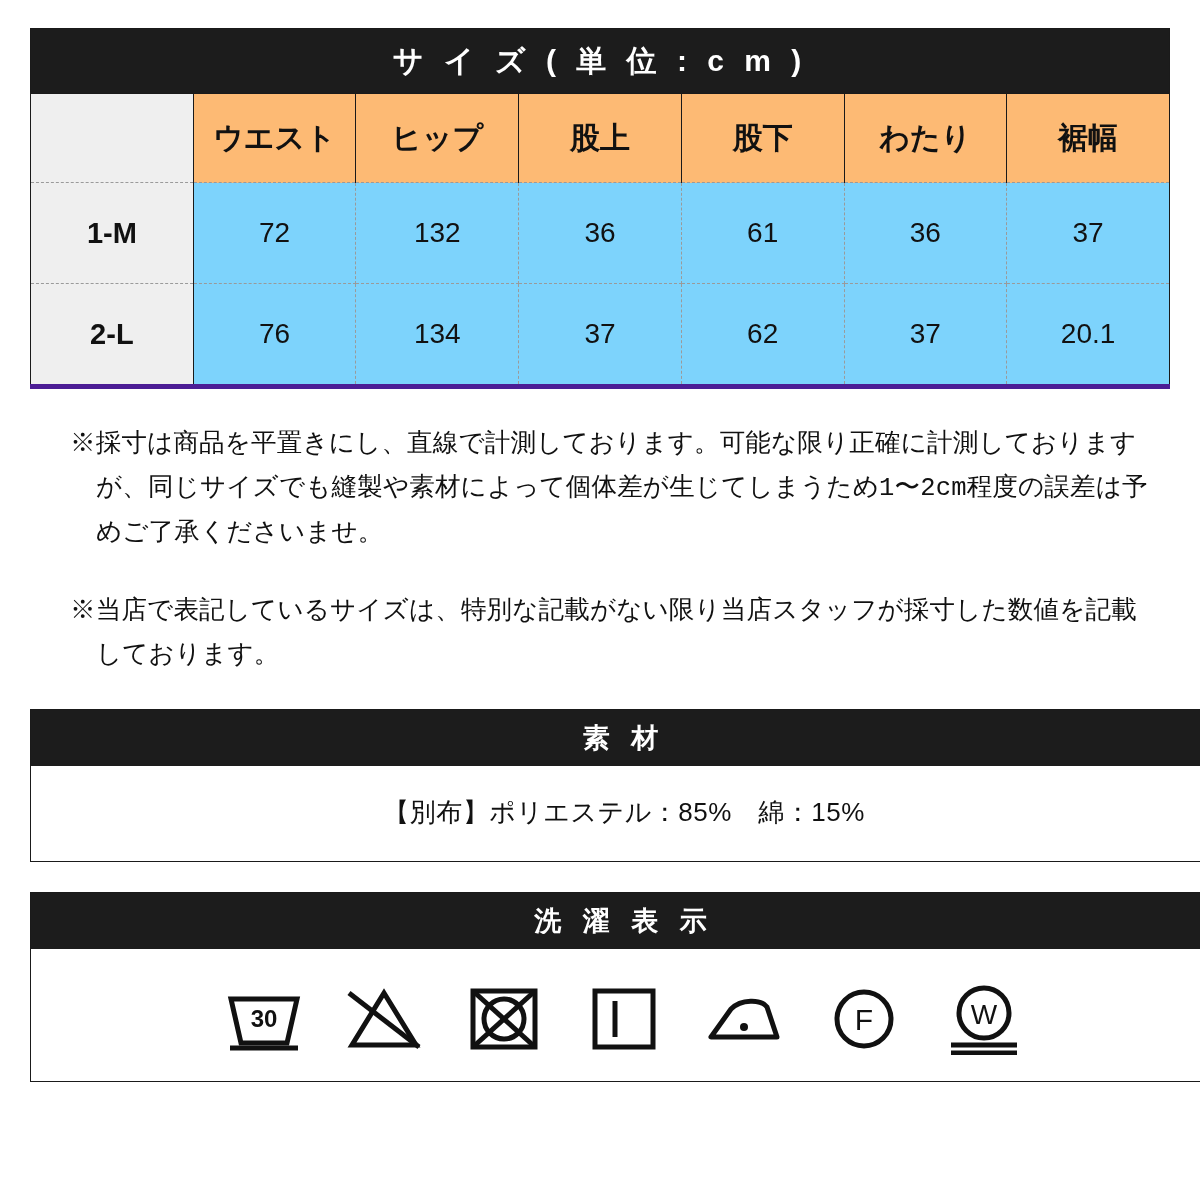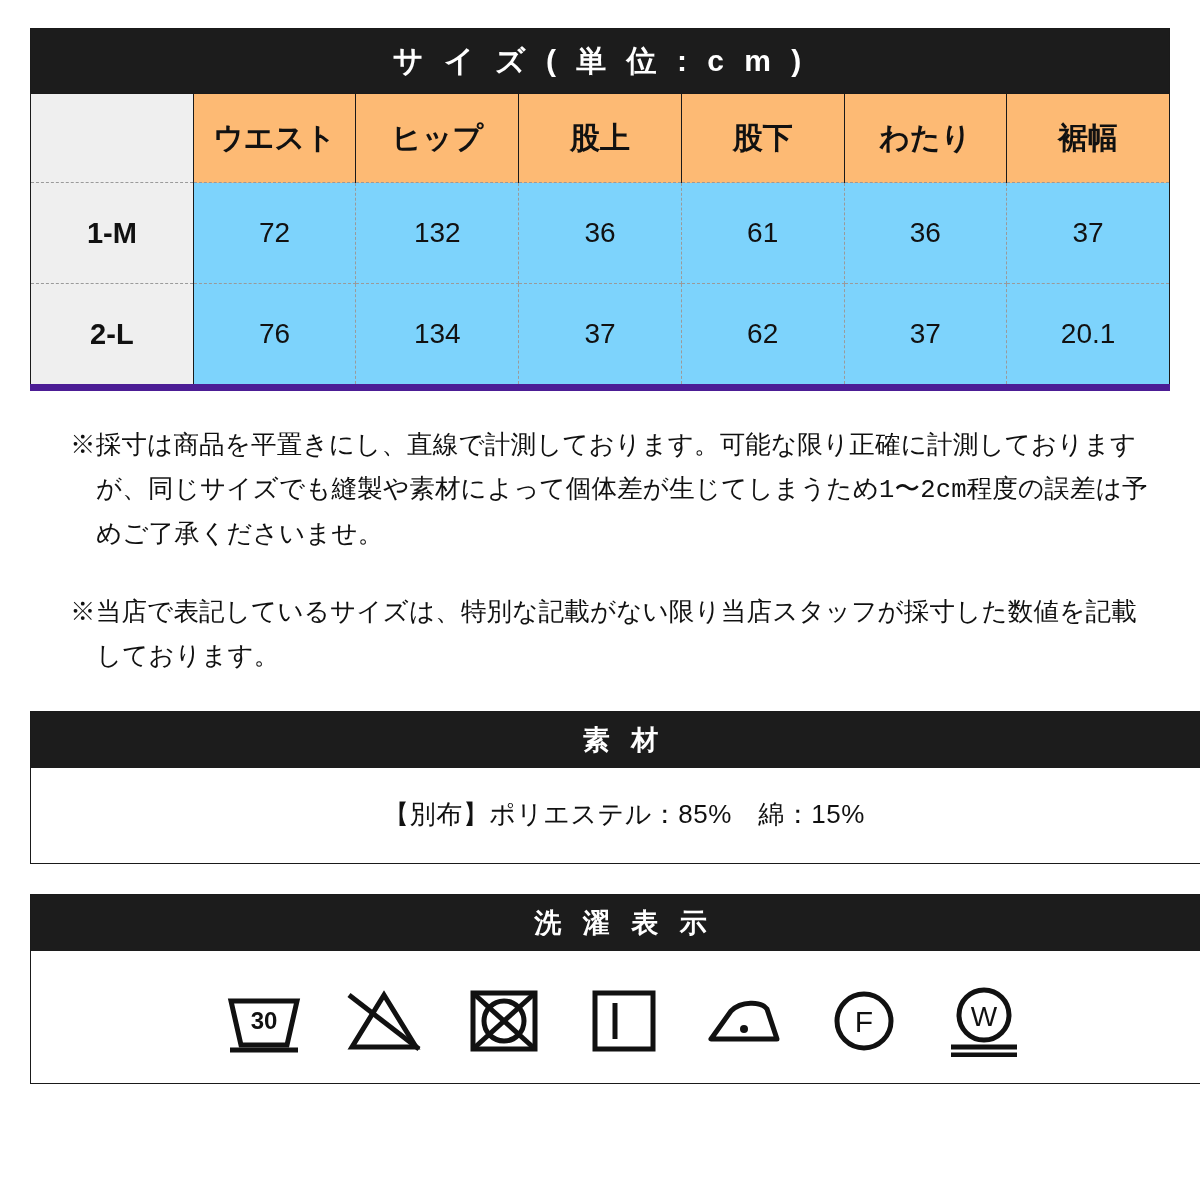--- a/index.html
+++ b/index.html
@@ -67,21 +67,21 @@
     font-weight: bold;
     font-size: 29px;
     border-left: 1px solid #1a1a1a;
     border-right: 1px solid #1a1a1a;
     margin-top: 8px;
   }
   .data-row td.lastcol {
     border-right: 1px solid #1a1a1a;
   }
   tr.last-data td {
-    border-bottom: 7px solid #4c1d95;
+    border-bottom: 5px solid #4c1d95;
   }
 
   
   .notes {
     margin: 34px 0 0 0;
     padding: 0 12px 0 40px;
   }
   .note {
     font-size: 25.5px;
     line-height: 1.74;

